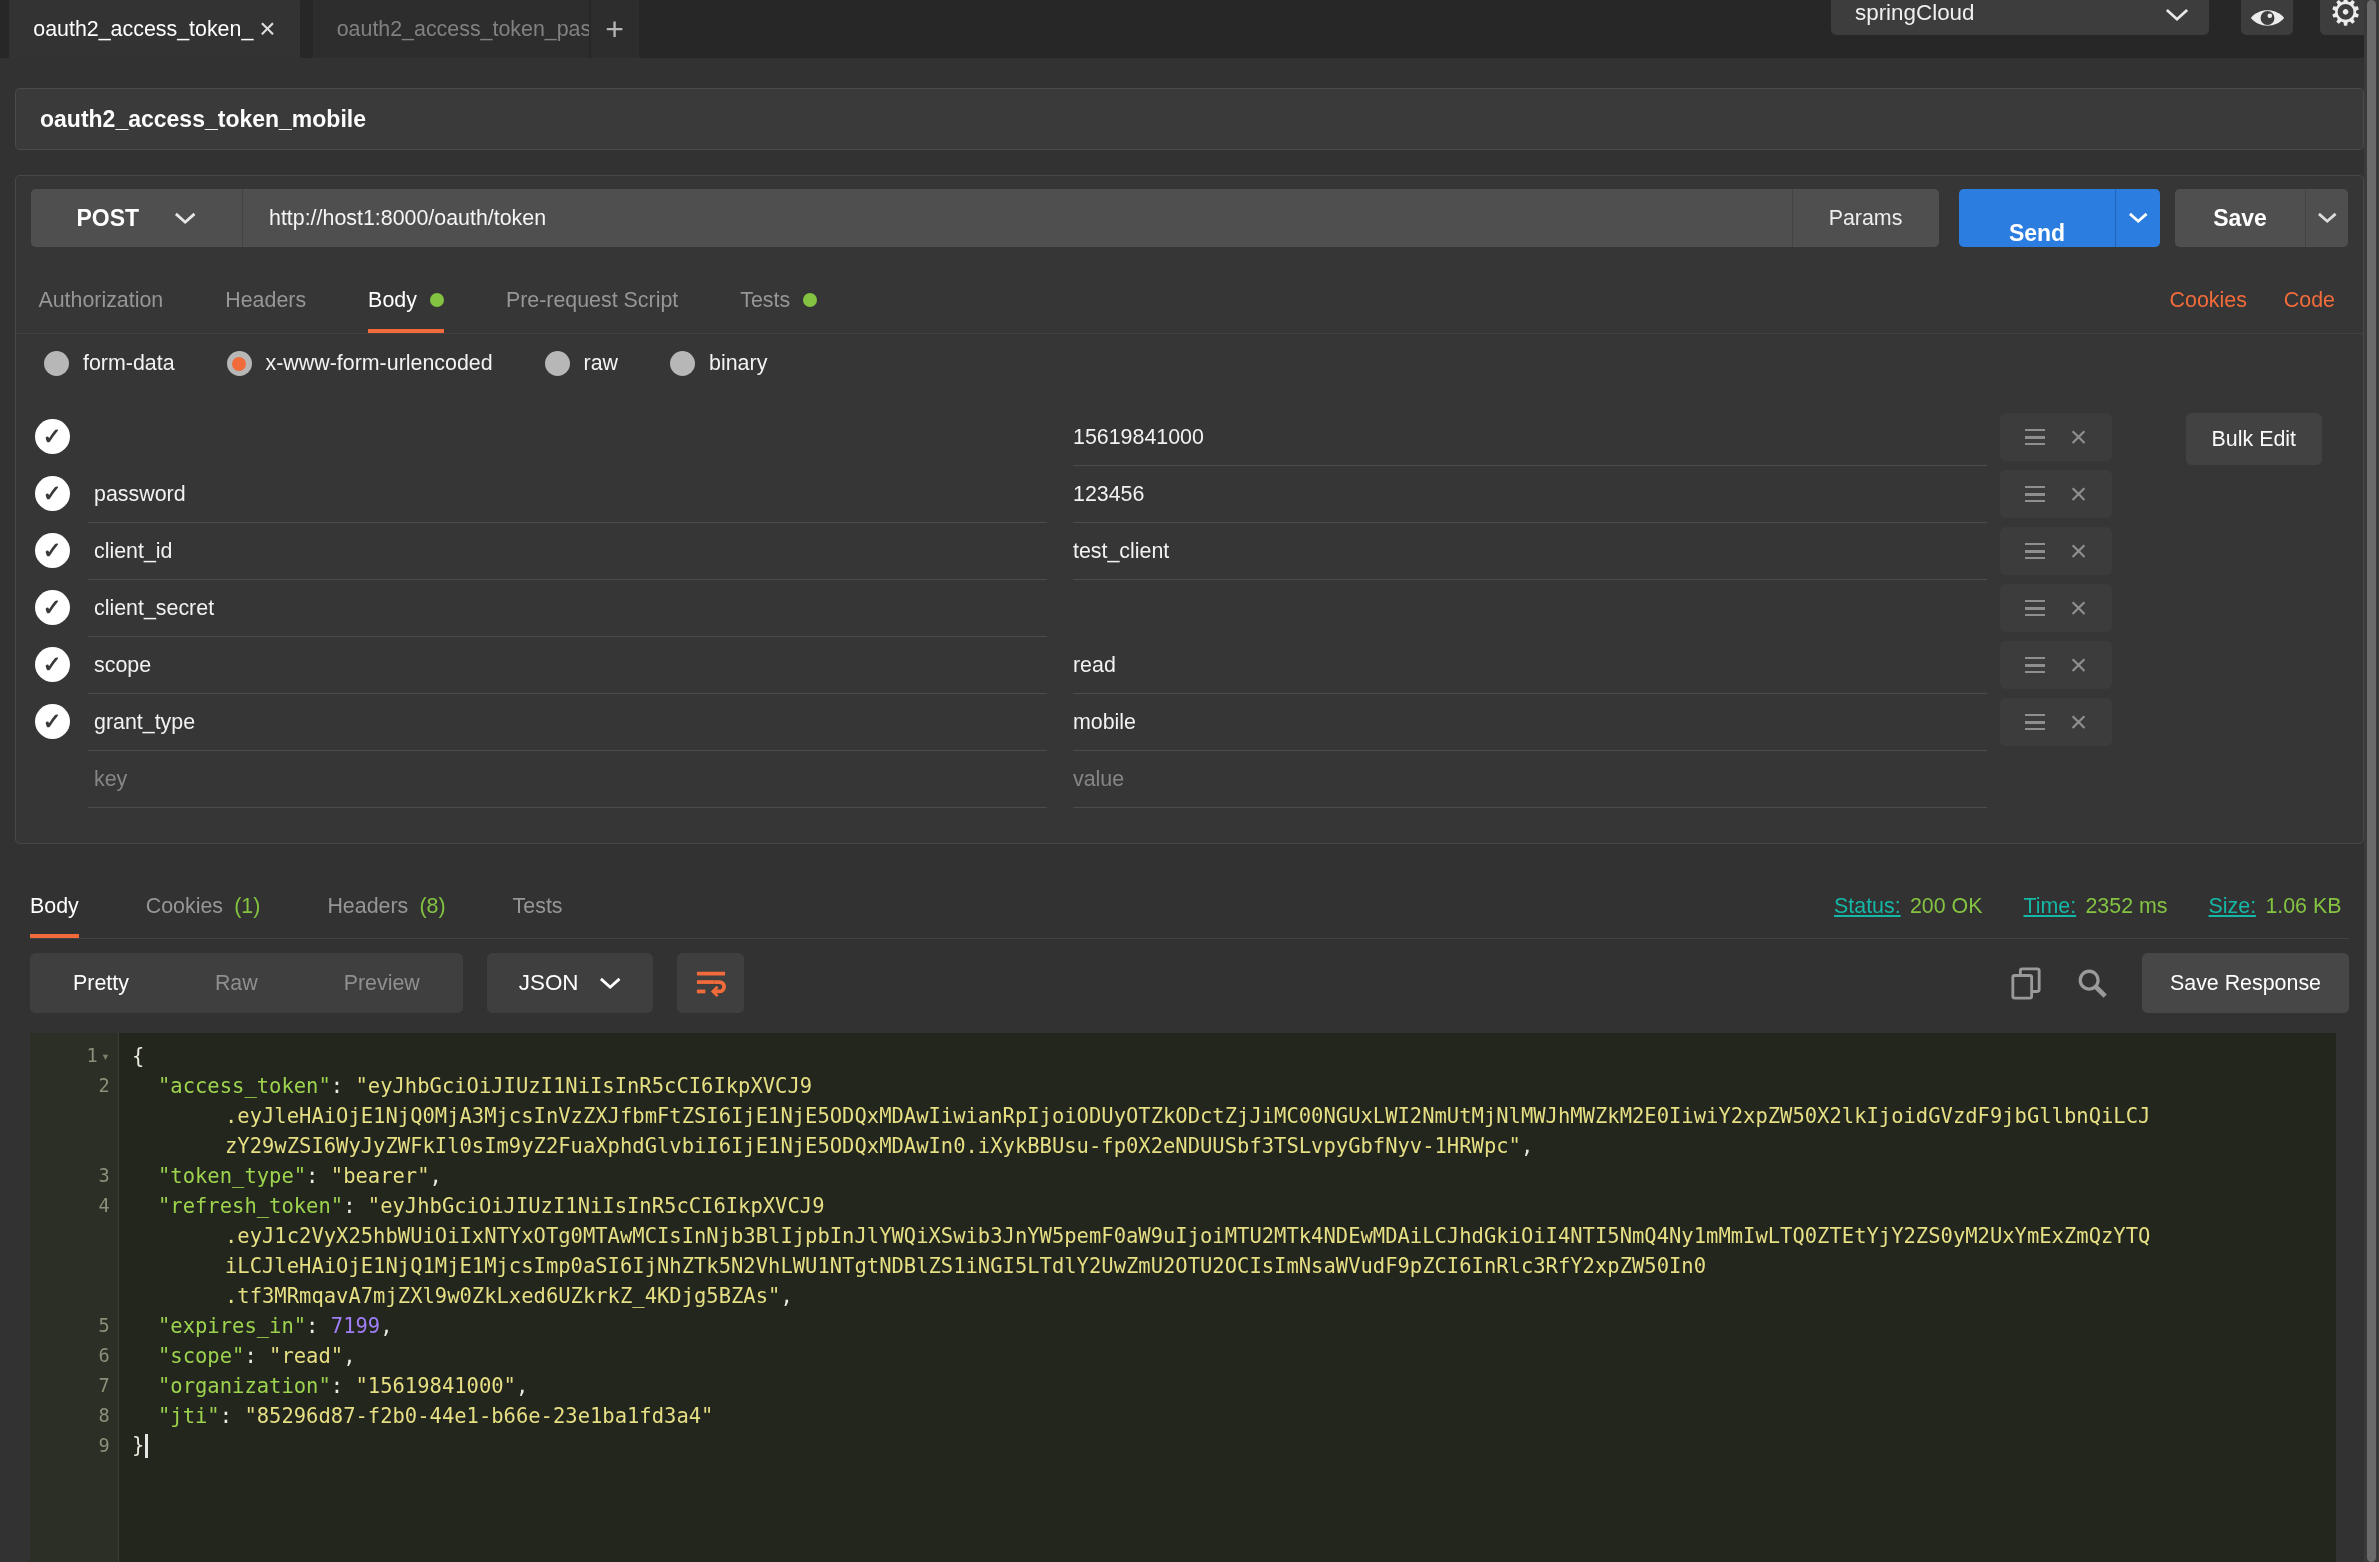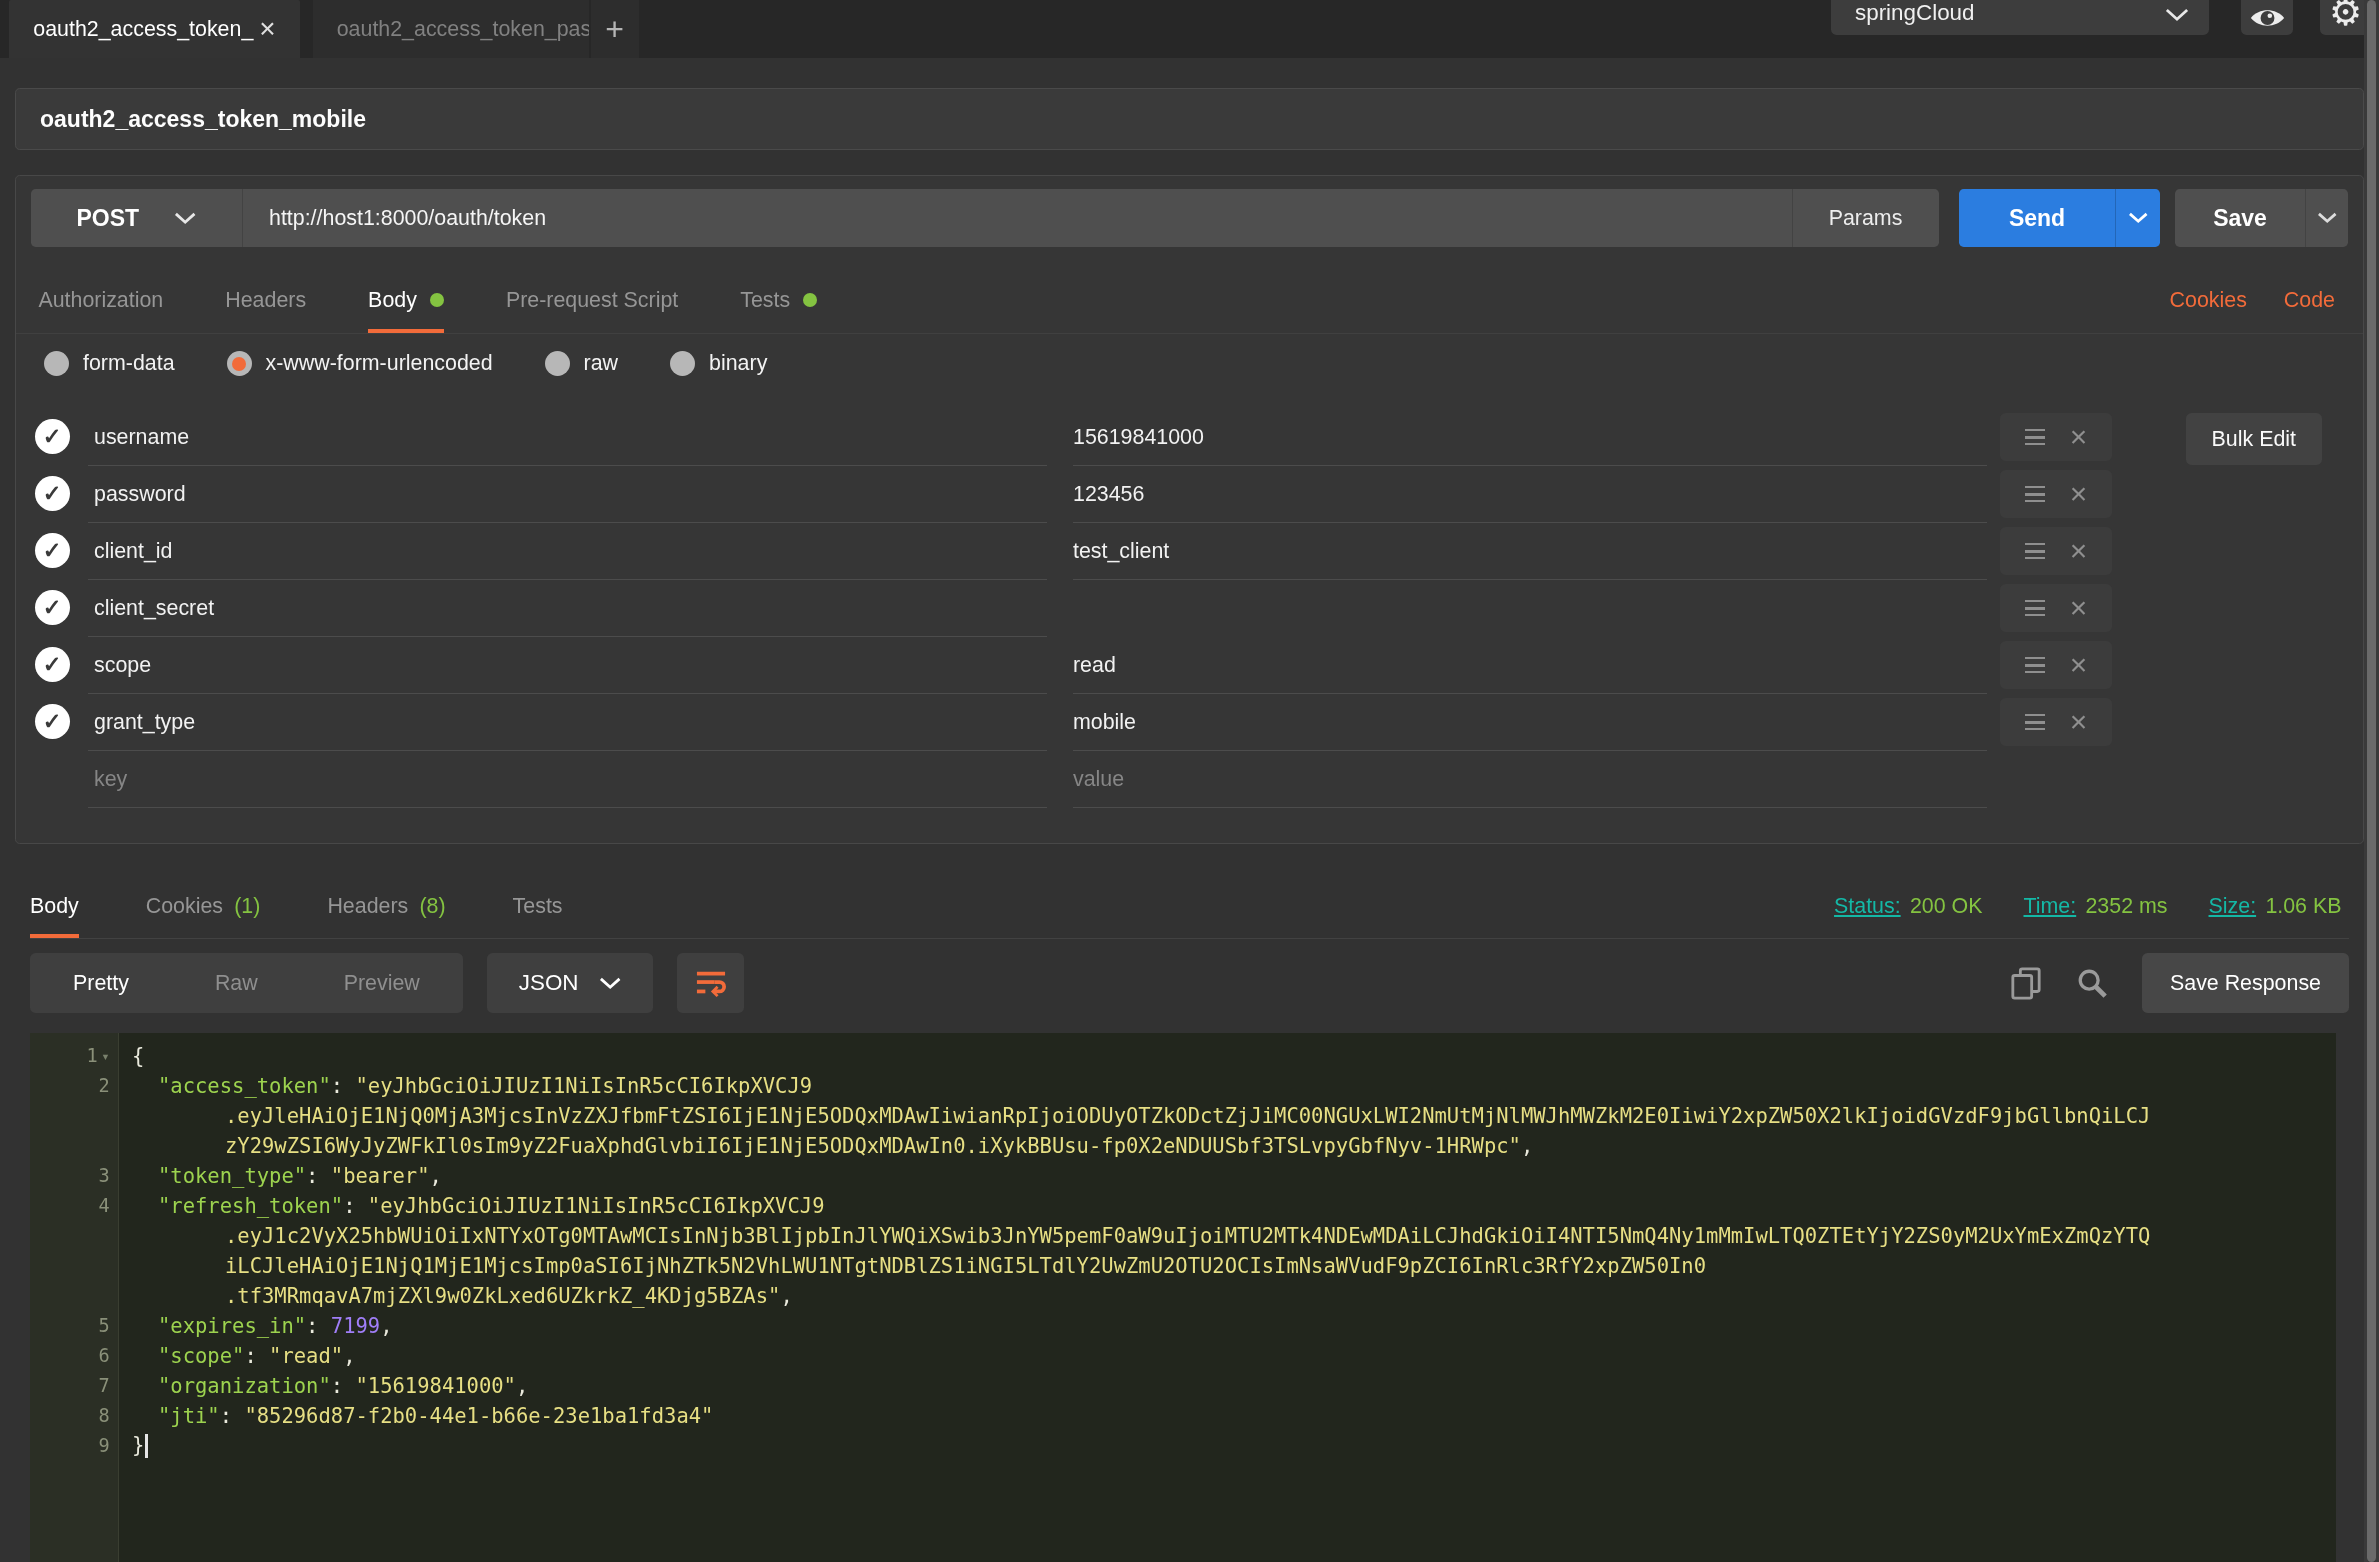--- a/index.html
+++ b/index.html
@@ -25,21 +25,21 @@
   .title-card { position:absolute; top:88px; left:15px; right:15px; height:62px; background:#3a3a3a; border:0.9px solid #4a4a4a; border-radius:4.7px; display:flex; align-items:center; padding:0 24px; font-size:23px; font-weight:700; color:#fdfdfd; }
 
   
   .req-card { position:absolute; top:175px; left:15px; right:15px; height:669px; background:#363636; border:0.9px solid #484848; border-radius:4.7px; }
 
   .url-row { position:absolute; top:13px; left:15px; right:15px; height:58px; display:flex; }
   .method-box { width:211px; background:#4f4f4f; border-radius:4.7px 0 0 4.7px; display:flex; align-items:center; justify-content:center; gap:35px; color:#ffffff; font-size:23px; font-weight:700; flex:none; }
   .url-field { flex:1; background:#4f4f4f; border-left:0.9px solid #434343; display:flex; align-items:center; padding:12px 26px; color:#f5f5f5; font-size:21.4px; }
   .params-btn { width:147px; background:#4f4f4f; border-left:0.9px solid #434343; border-radius:0 4.7px 4.7px 0; display:flex; align-items:center; justify-content:center; color:#ededed; font-size:21.4px; flex:none; }
   .send-btn { margin-left:20.5px; width:201px; background:#2b7de0; border-radius:4.7px; display:flex; flex:none; }
-  .send-main { flex:1; display:flex; align-items:center; justify-content:center; color:#fff; font-size:23px; font-weight:700; }
+  .send-main { flex:1; display:flex; align-items:flex-end; justify-content:center; color:#fff; font-size:23px; font-weight:700; }
   .send-chev { width:45px; border-left:0.9px solid rgba(0,0,0,0.18); display:flex; align-items:center; justify-content:center; }
   .save-btn { margin-left:15px; width:173px; background:#4f4f4f; border-radius:4.7px; display:flex; flex:none; }
   .save-main { flex:1; display:flex; align-items:center; justify-content:center; color:#fff; font-size:23px; font-weight:700; }
   .save-chev { width:43px; border-left:0.9px solid #434343; display:flex; align-items:center; justify-content:center; }
 
   .req-tabs { position:absolute; top:91px; left:0; right:0; height:67px; border-bottom:0.9px solid #404040; display:flex; align-items:center; padding-left:22.4px; }
   .req-tab { display:flex; align-items:center; gap:13px; margin-right:62px; font-size:21.4px; color:#969696; height:100%; border-bottom:4.7px solid transparent; padding-top:4.7px; }
   .req-tab.active { color:#ffffff; border-bottom-color:#f26b3a; }
   .dot { width:14px; height:14px; border-radius:50%; background:#84c341; }
   .req-links { margin-left:auto; display:flex; gap:37px; padding-right:28px; }
@@ -224,21 +224,20 @@
       </div>
       <div class="mode">
         <span class="radio"></span>
         <span>binary</span>
       </div>
     </div>
 
     <div class="kv-table" id="kv-rows">
         <div class="kv-row">
           <div class="kv-check">✓</div>
-          <div class="kv-key">username</div>
           <div class="kv-value">15619841000</div>
           <div class="kv-icons">
             <span class="ham"></span>
             <span class="kv-x">×</span>
           </div>
         </div>
         <div class="kv-row">
           <div class="kv-check">✓</div>
           <div class="kv-key">password</div>
           <div class="kv-value">123456</div>

